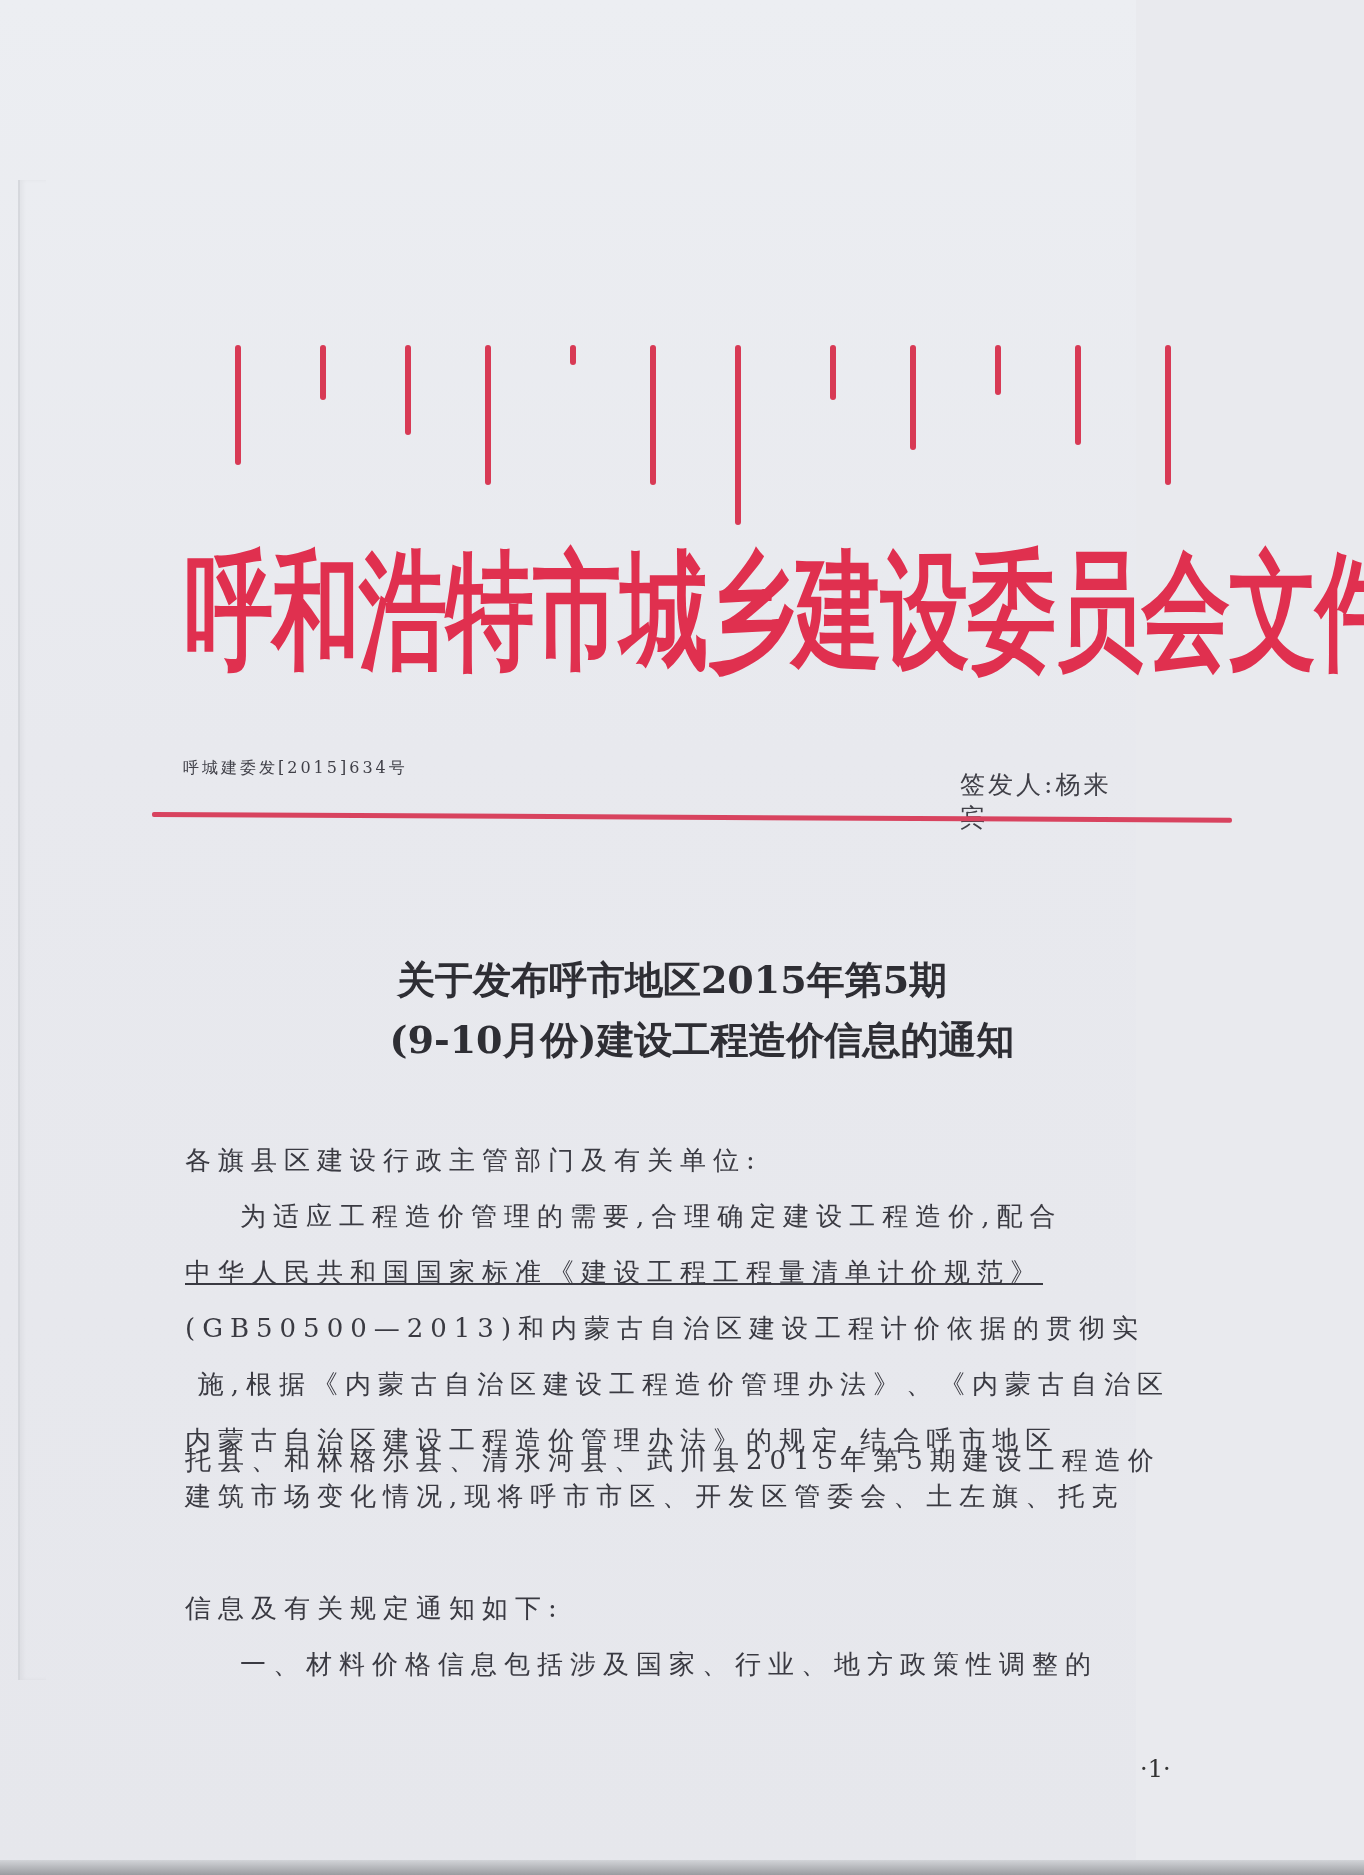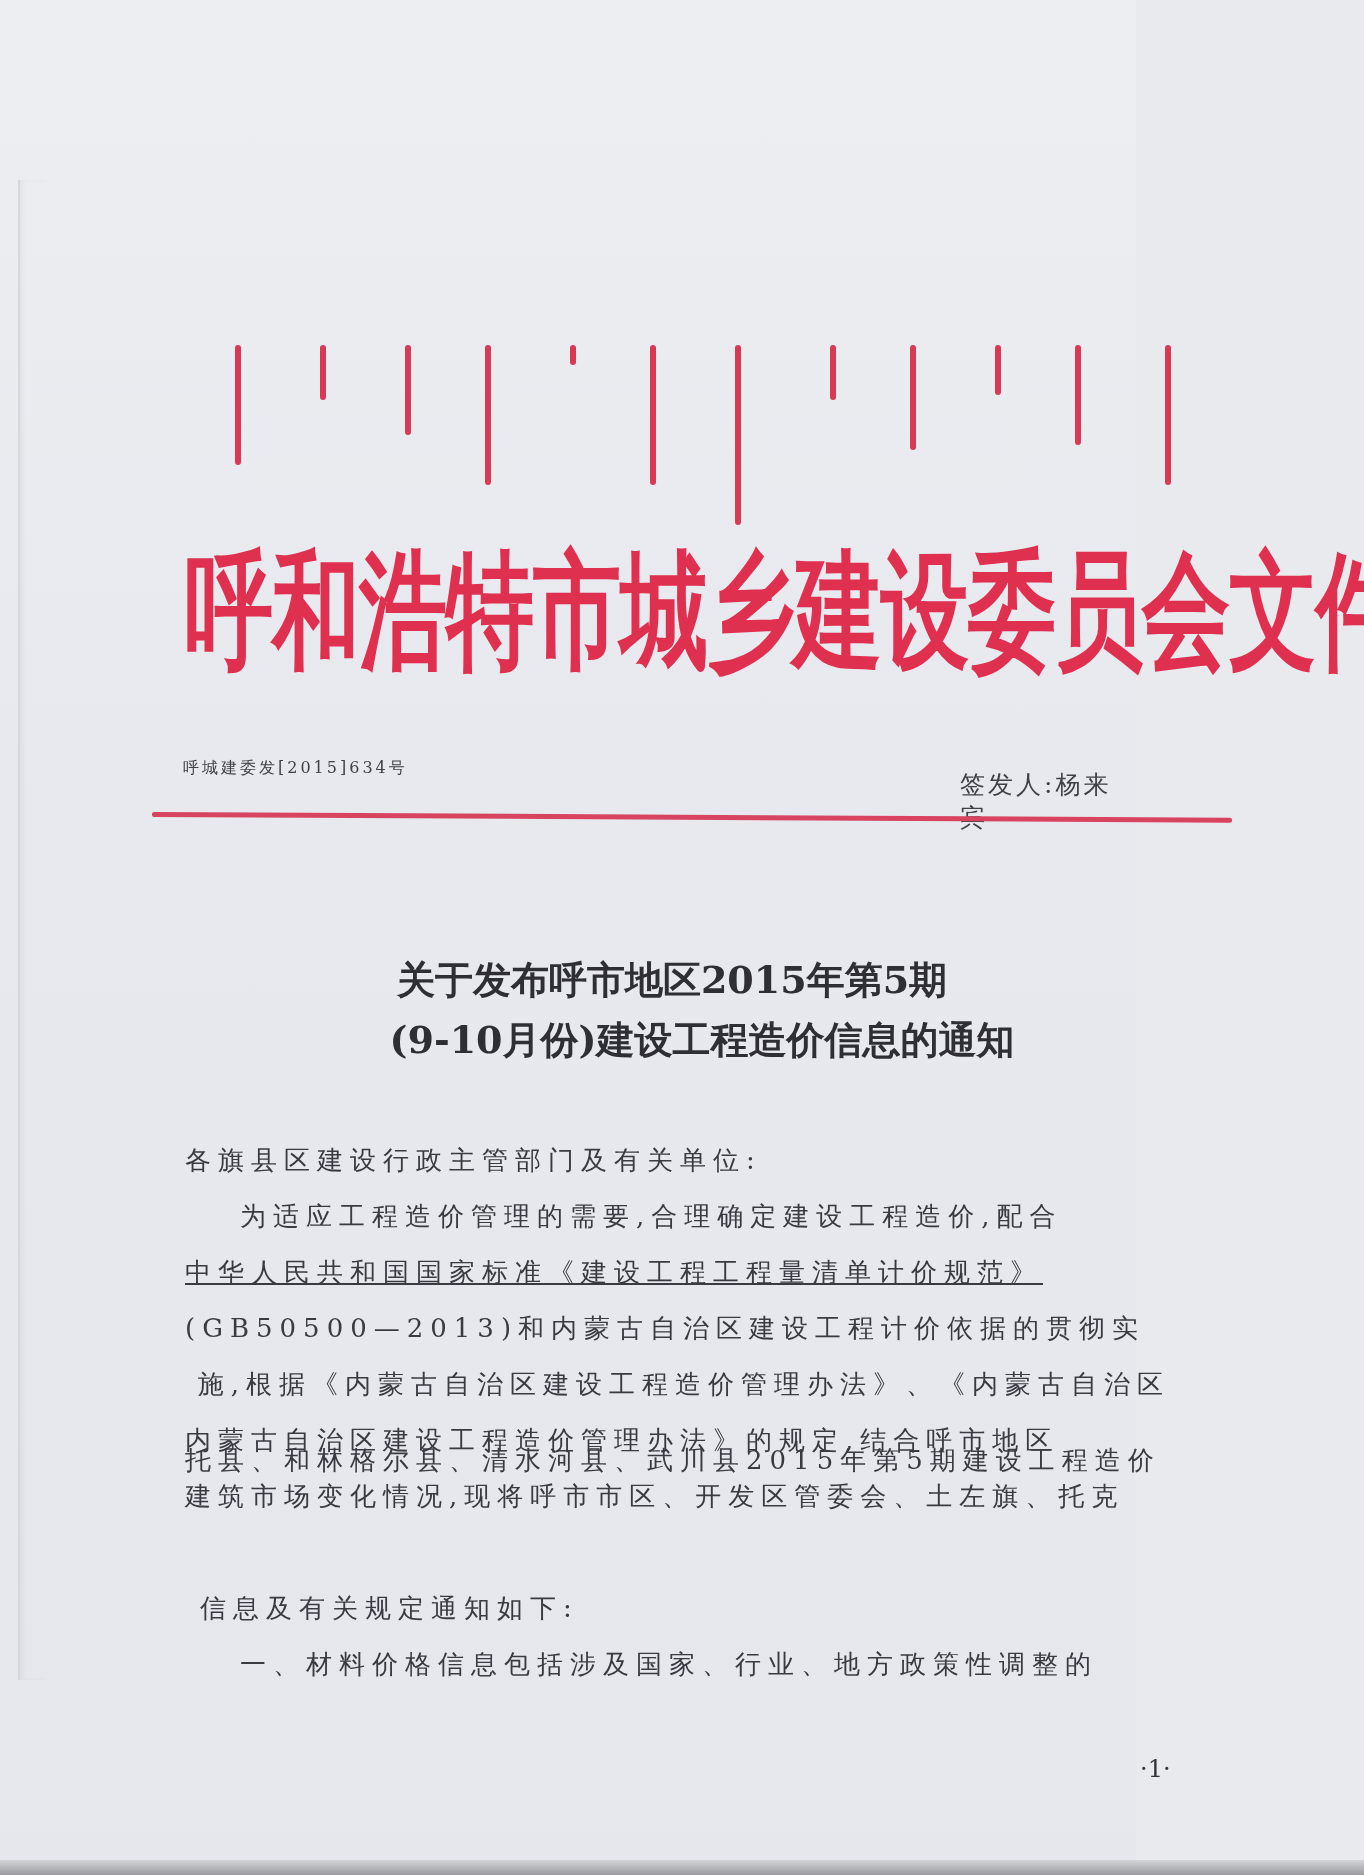--- a/index.html
+++ b/index.html
@@ -123,19 +123,19 @@
   <div class="heading h2">(9-10月份)建设工程造价信息的通知</div>
 
   <div class="body-line indent" style="top:1199px;">为适应工程造价管理的需要,合理确定建设工程造价,配合</div>
   <div class="body-line" style="top:1143px;">各旗县区建设行政主管部门及有关单位:</div>
   <div class="body-line" style="top:1255px;text-decoration:underline;">中华人民共和国国家标准《建设工程工程量清单计价规范》</div>
   <div class="body-line" style="top:1311px;">(GB50500—2013)和内蒙古自治区建设工程计价依据的贯彻实</div>
   <div class="body-line" style="top:1367px;text-align:right;">施,根据《内蒙古自治区建设工程造价管理办法》、《内蒙古自治区</div>
   <div class="body-line" style="top:1423px;">内蒙古自治区建设工程造价管理办法》的规定,结合呼市地区</div>
   <div class="body-line" style="top:1479px;">建筑市场变化情况,现将呼市市区、开发区管委会、土左旗、托克</div>
   <div class="body-line" style="top:1443px;">托县、和林格尔县、清水河县、武川县2015年第5期建设工程造价</div>
-  <div class="body-line" style="top:1591px;margin-left:15px;">信息及有关规定通知如下:</div>
+  <div class="body-line" style="top:1591px;">信息及有关规定通知如下:</div>
   <div class="body-line indent" style="top:1647px;">一、材料价格信息包括涉及国家、行业、地方政策性调整的</div>
 
   <div class="page-num">·1·</div>
 
   <div class="shadow-bottom"></div>
 </div>
 
 </body></html>

